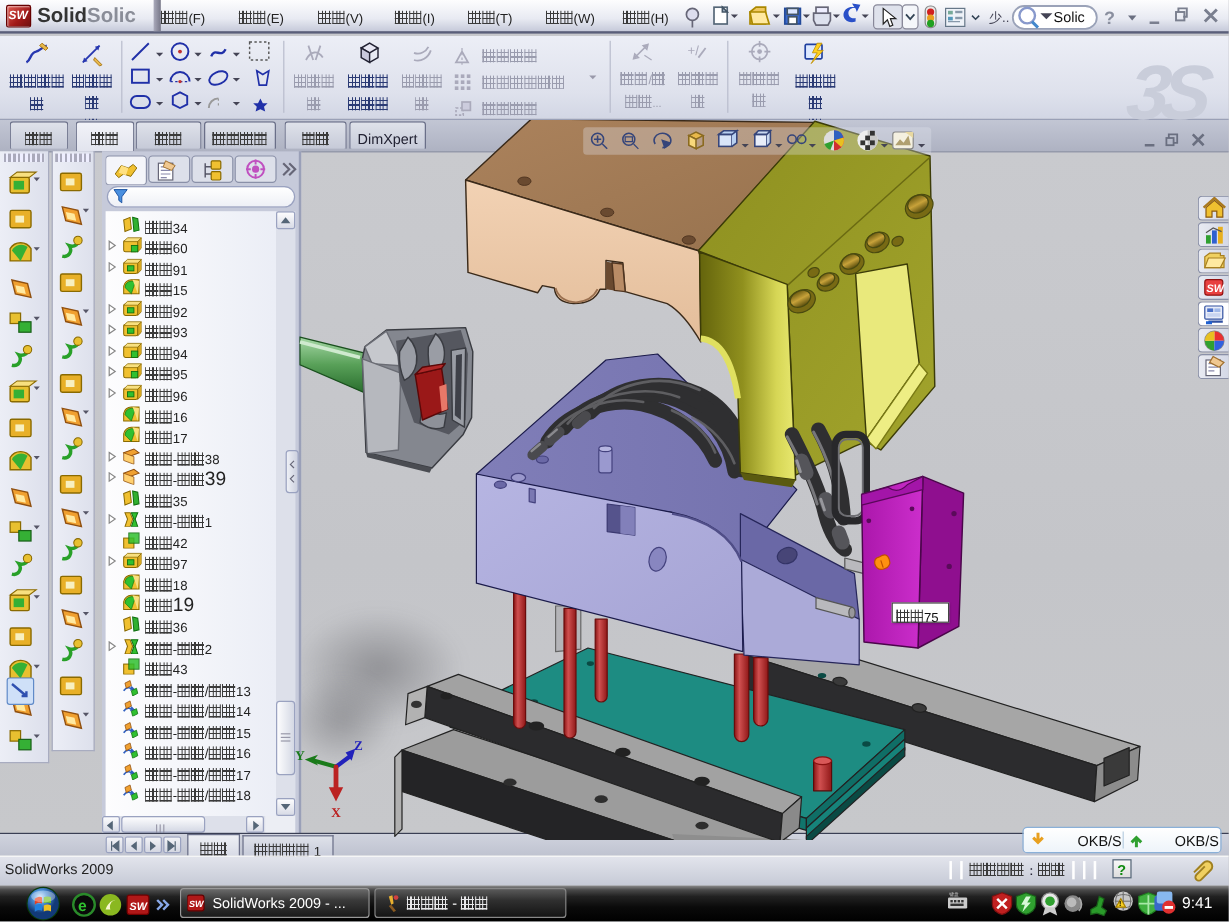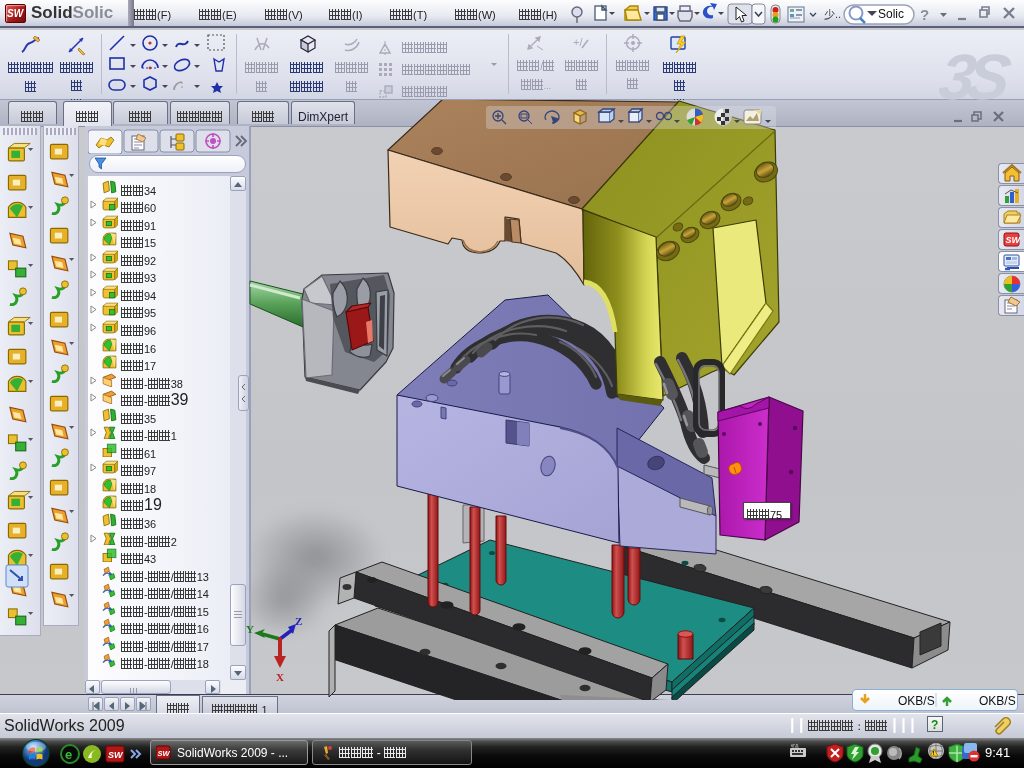--- a/index.html
+++ b/index.html
@@ -599,21 +599,21 @@
       <path d="M2 2h4l2 5-2 6H2l2-6z" fill="#f0c030" stroke="#8a6a00" stroke-width=".8"></path>
       <path d="M7 2h5l-2 5 2 6H7l2-6z" fill="#30c030" stroke="#107010" stroke-width=".8"></path>
     </svg>
     <span class="abs" style="left:33px;top:2px"><b class="cj"></b><b class="cj"></b><span style="font-size:11px;color:#222">-</span><b class="cj"></b><b class="cj"></b><span style="font-size:11px;color:#222">1</span></span>
   </div>
 <div class="abs" style="left:88px;top:441.8px;width:142px;height:17px;white-space:nowrap">
     <svg class="abs" style="left:14px;top:1px" width="16" height="14" viewBox="0 0 15 13">
       <rect x="1" y="5" width="8" height="8" fill="#f0c030" stroke="#8a6a00" stroke-width=".8"></rect>
       <rect x="5" y="1" width="8" height="8" fill="#30c030" stroke="#107010" stroke-width=".8" opacity=".85"></rect>
     </svg>
-    <span class="abs" style="left:33px;top:2px"><b class="cj"></b><b class="cj"></b><span style="font-size:11px;color:#222">61</span></span>
+    <span class="abs" style="left:33px;top:2px"><b class="cj"></b><b class="cj"></b><span style="font-size:11px;color:#222">42</span></span>
   </div>
 <div class="abs" style="left:88px;top:459.3px;width:142px;height:17px;white-space:nowrap">
     <svg class="abs" style="left:2px;top:4px" width="8" height="9">
       <path d="M1 1v7l5-3.5z" fill="#fff" stroke="#888" stroke-width="1"></path>
     </svg>
     <svg class="abs" style="left:14px;top:1px" width="16" height="14" viewBox="0 0 15 13">
       <rect x="1" y="3" width="11" height="9" rx="1.5" fill="#f0c030" stroke="#8a6a00" stroke-width=".8"></rect>
       <path d="M1 4l3-3h11l-3 3z" fill="#f8e080" stroke="#8a6a00" stroke-width=".6"></path>
       <path d="M12 12l3-3v-8l-3 3z" fill="#d8a820" stroke="#8a6a00" stroke-width=".6"></path>
       <rect x="4" y="6" width="5" height="4" fill="#30c030" stroke="#107010" stroke-width=".7"></rect>
@@ -757,21 +757,21 @@
 <div class="abs" style="left:202px;top:696px;width:76px;height:17px;background:linear-gradient(#dfe2ea,#c8ccda);border:1px solid #6a6f88;border-bottom:none;text-align:center;padding-top:3px"><b class="cj"></b><b class="cj"></b><b class="cj"></b><b class="cj"></b><span style="font-size:11px;color:#222"> 1</span></div>
 <div class="abs" style="left:852px;top:689px;width:166px;height:22px;background:linear-gradient(#ffffff,#eef4fa);border:1px solid #8ab0d8;border-radius:4px;z-index:5">
 <svg width="164" height="20" viewBox="0 0 164 20">
 <path d="M12 4v7m-4-3l4 4 4-4" stroke="#e8a020" stroke-width="2.5" fill="none"></path>
 <text x="45" y="15" font-size="12" fill="#111">OKB/S</text>
 <line x1="83" y1="3" x2="83" y2="17" stroke="#b8cde0"></line>
 <path d="M94 16V9m-4 3l4-4 4 4" stroke="#30a030" stroke-width="2.5" fill="none"></path>
 <text x="126" y="15" font-size="12" fill="#111">OKB/S</text>
 </svg></div>
 <div class="abs" style="left:0;top:713px;width:1024px;height:25px;background:linear-gradient(#e2e4ec,#c6cad6);border-top:1px solid #fff"></div>
-<div class="abs" style="left:4px;top:717px;font-size:16px;color:#222">SolidWorks 2009</div>
+<div class="abs" style="left:4px;top:717px;font-size:12px;color:#222">SolidWorks 2009</div>
 <div class="abs" style="left:790px;top:716px;white-space:nowrap">
 <span style="color:#fff;font-weight:bold">| |</span> <b class="cj"></b><b class="cj"></b><b class="cj"></b><b class="cj"></b><span style="font-size:11px;color:#223">：</span><b class="cj"></b><b class="cj"></b><span style="color:#fff;font-weight:bold"> | | |</span></div>
 <div class="abs" style="left:927px;top:716px;width:16px;height:16px;background:linear-gradient(#f8f8f8,#ddd);border:1px solid #567">
     <span style="position:absolute;left:3px;top:1px;font-size:12px;font-weight:bold;color:#108a10">?</span>
   </div>
 <svg class="abs" style="left:992px;top:715px" width="22" height="20" viewBox="0 0 22 20">
     <path d="M3 12l8-8a4 4 0 0 1 6 6l-8 8a2.5 2.5 0 0 1-4-4l7-7" fill="#f0d060" stroke="#a08020" stroke-width="1.6"></path>
   </svg>
 <div class="abs" style="left:0;top:738px;width:1024px;height:30px;background:linear-gradient(#8a8a8a,#4a4a4a 12%,#222 30%,#0a0a0a 60%,#000)"></div>
 <svg class="abs" style="left:14px;top:738px;z-index:6" width="44" height="30" viewBox="0 0 44 30">

